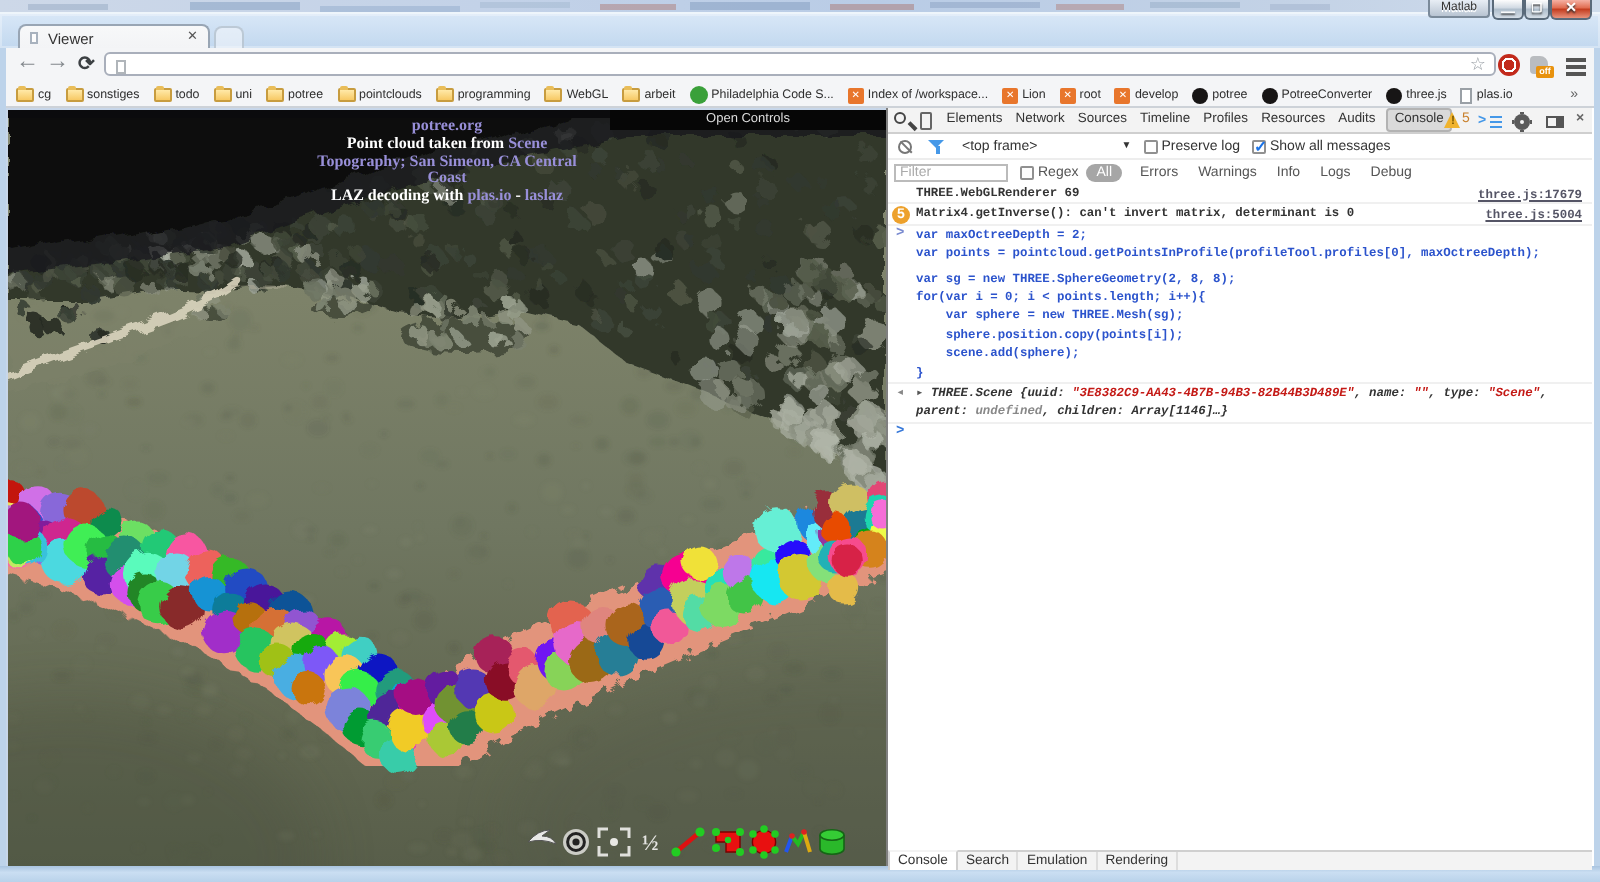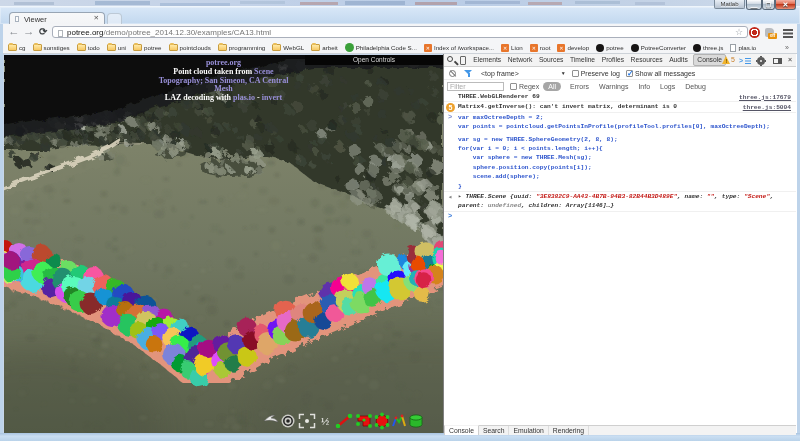--- a/index.html
+++ b/index.html
@@ -96,21 +96,20 @@
     </div>
 <div id="ghosttab" class="abs"></div>
 <div id="toolbar" class="abs"></div>
 <div class="abs" style="left:8px;top:26px;width:44px;height:14px;color:#83888d;font-size:11.5px;font-weight:bold">
 <span style="position:absolute;left:0;top:-1px">←</span>
       <span style="position:absolute;left:15px;top:-1px">→</span>
       <span style="position:absolute;left:31px;top:0px;font-size:10px;color:#3c4043">⟳</span>
 </div>
 <div id="omni" class="abs">
       <span style="position:absolute;left:5px;top:2.5px;width:5px;height:7px;background:#fff;border:1px solid #b0b5ba"></span>
-      <span style="position:absolute;left:14px;top:0;color:#111">potree.org<span style="color:#777">/demo/potree_2014.12.30/examples/CA13.html</span></span>
       <span style="position:absolute;right:4px;top:0px;color:#9aa0a6;font-size:9px">☆</span>
     </div>
 <div class="abs" style="left:749px;top:27px;width:50px;height:14px">
 <span style="position:absolute;left:0;top:0px;width:11px;height:11px;border-radius:50%;background:radial-gradient(circle,#c22a1c 0 34%,#ffffff 34% 48%,#c22a1c 48% 100%)"></span>
 <span style="position:absolute;left:16px;top:1px;width:9px;height:9px;background:#b9bcc0;border-radius:2px 4px 2px 2px"></span>
 <span style="position:absolute;left:19px;top:6px;width:9px;height:6px;background:#e8920e;border-radius:1px;color:#fff;font-size:4.5px;line-height:6px;text-align:center;font-weight:bold">off</span>
 <span style="position:absolute;left:34px;top:2px;width:10px;height:2px;background:#555;box-shadow:0 3.5px 0 #555,0 7px 0 #555"></span>
 </div>
 <div id="bookmarks" class="abs">
       <div style="display:flex;align-items:center;height:13px;padding-left:5px">
@@ -1151,22 +1150,22 @@
 <circle cx="6.4" cy="221.5" r="8.1" fill="#c3ea63"></circle>
 <circle cx="7.5" cy="218.6" r="9.1" fill="#2ed149"></circle>
 <circle cx="6.8" cy="205.7" r="9.0" fill="#a2147e"></circle>
         </g>
 </svg>
       <div id="octl">Open Controls</div>
 <div id="vtext">
 <a>potree.org</a><br>
 Point cloud taken from <a>Scene</a><br>
 <a>Topography; San Simeon, CA Central</a><br>
-<a>Mesh</a><br>
-LAZ decoding with <a>plas.io</a> - <a>invert</a>
+<a>Coast</a><br>
+LAZ decoding with <a>plas.io</a> - <a>laslaz</a>
 </div>
 <svg id="vtools" width="165" height="18" viewBox="0 0 165 18">
 <path d="M2,9 q5,-6 11,-6 l-4,3 q5,0 7,4 q-7,-3 -14,-1 z" fill="#e8e8e6" stroke="#555" stroke-width="0.5"></path>
 <circle cx="26" cy="9" r="6.5" fill="#d8d8d4" opacity="0.9"></circle>
         <circle cx="26" cy="9" r="4.2" fill="none" stroke="#222" stroke-width="1.5"></circle>
         <circle cx="26" cy="9" r="1.8" fill="#222"></circle>
 <g stroke="#e0e0dc" stroke-width="1.5" fill="none">
           <path d="M42,2.5 h-4.5 v4.5 M48,2.5 h4.5 v4.5 M42,15.5 h-4.5 v-4.5 M48,15.5 h4.5 v-4.5"></path>
         </g>
         <circle cx="45" cy="9" r="2" fill="#e8e8e4"></circle>

